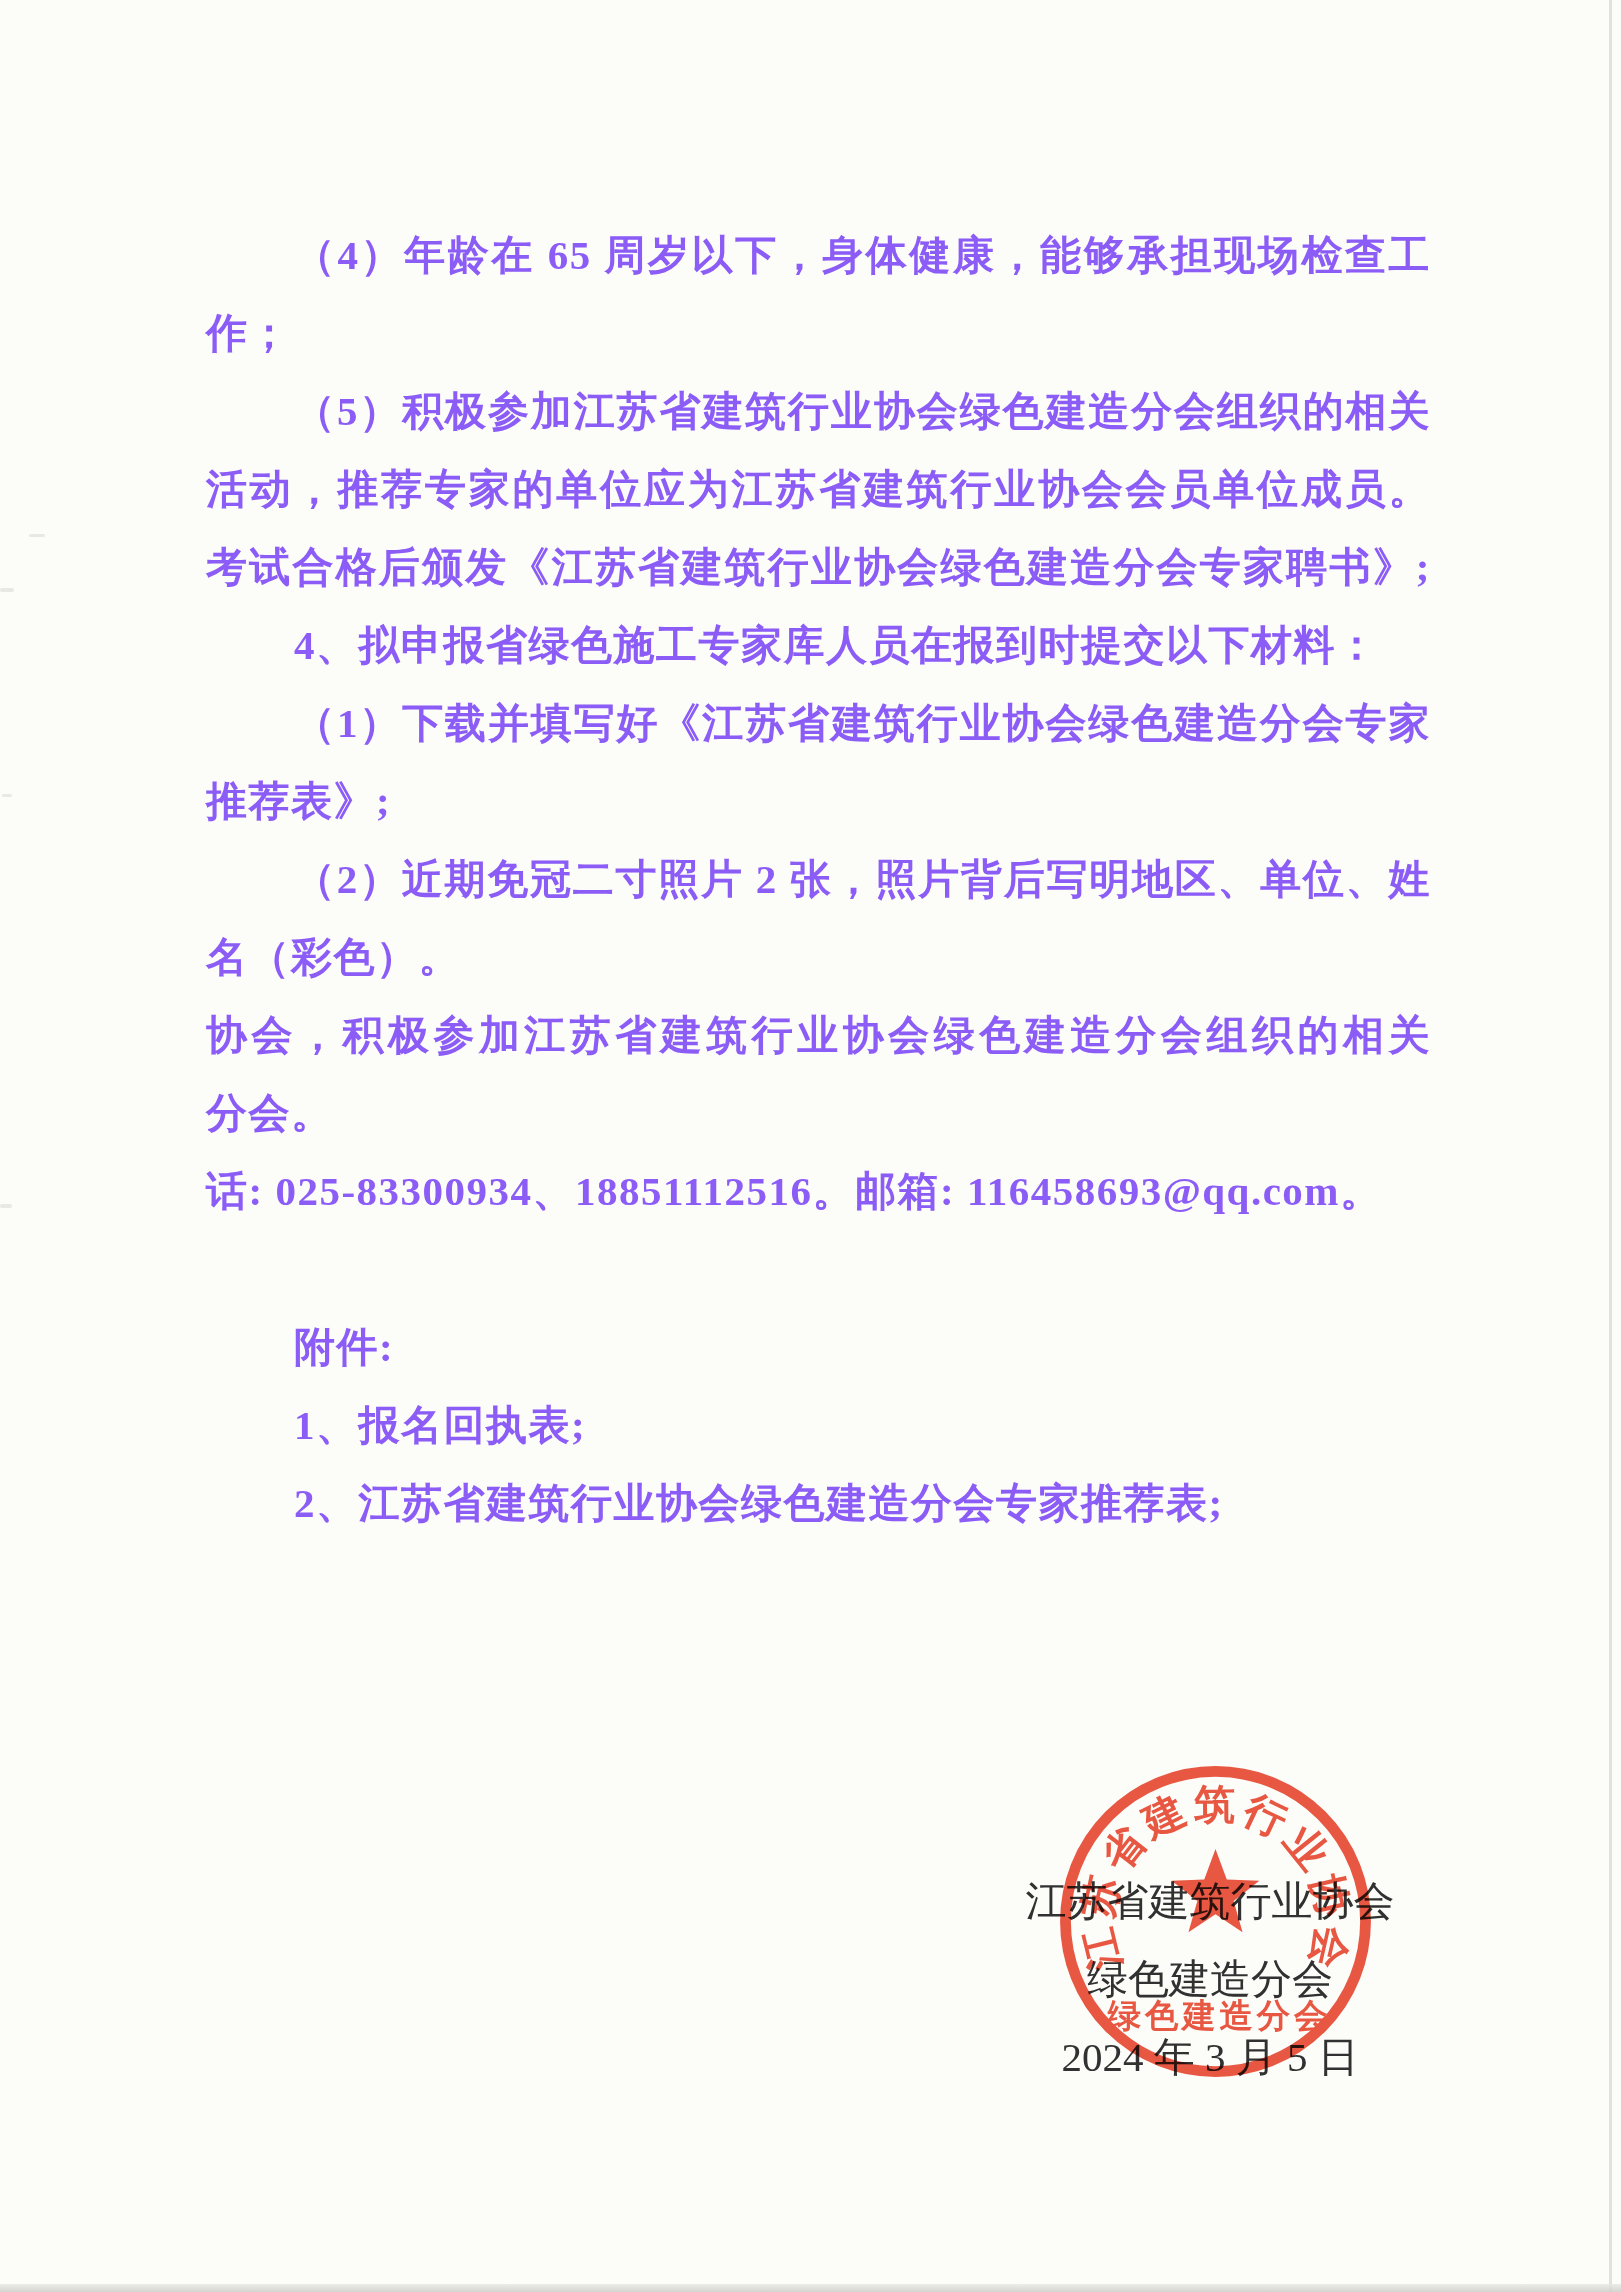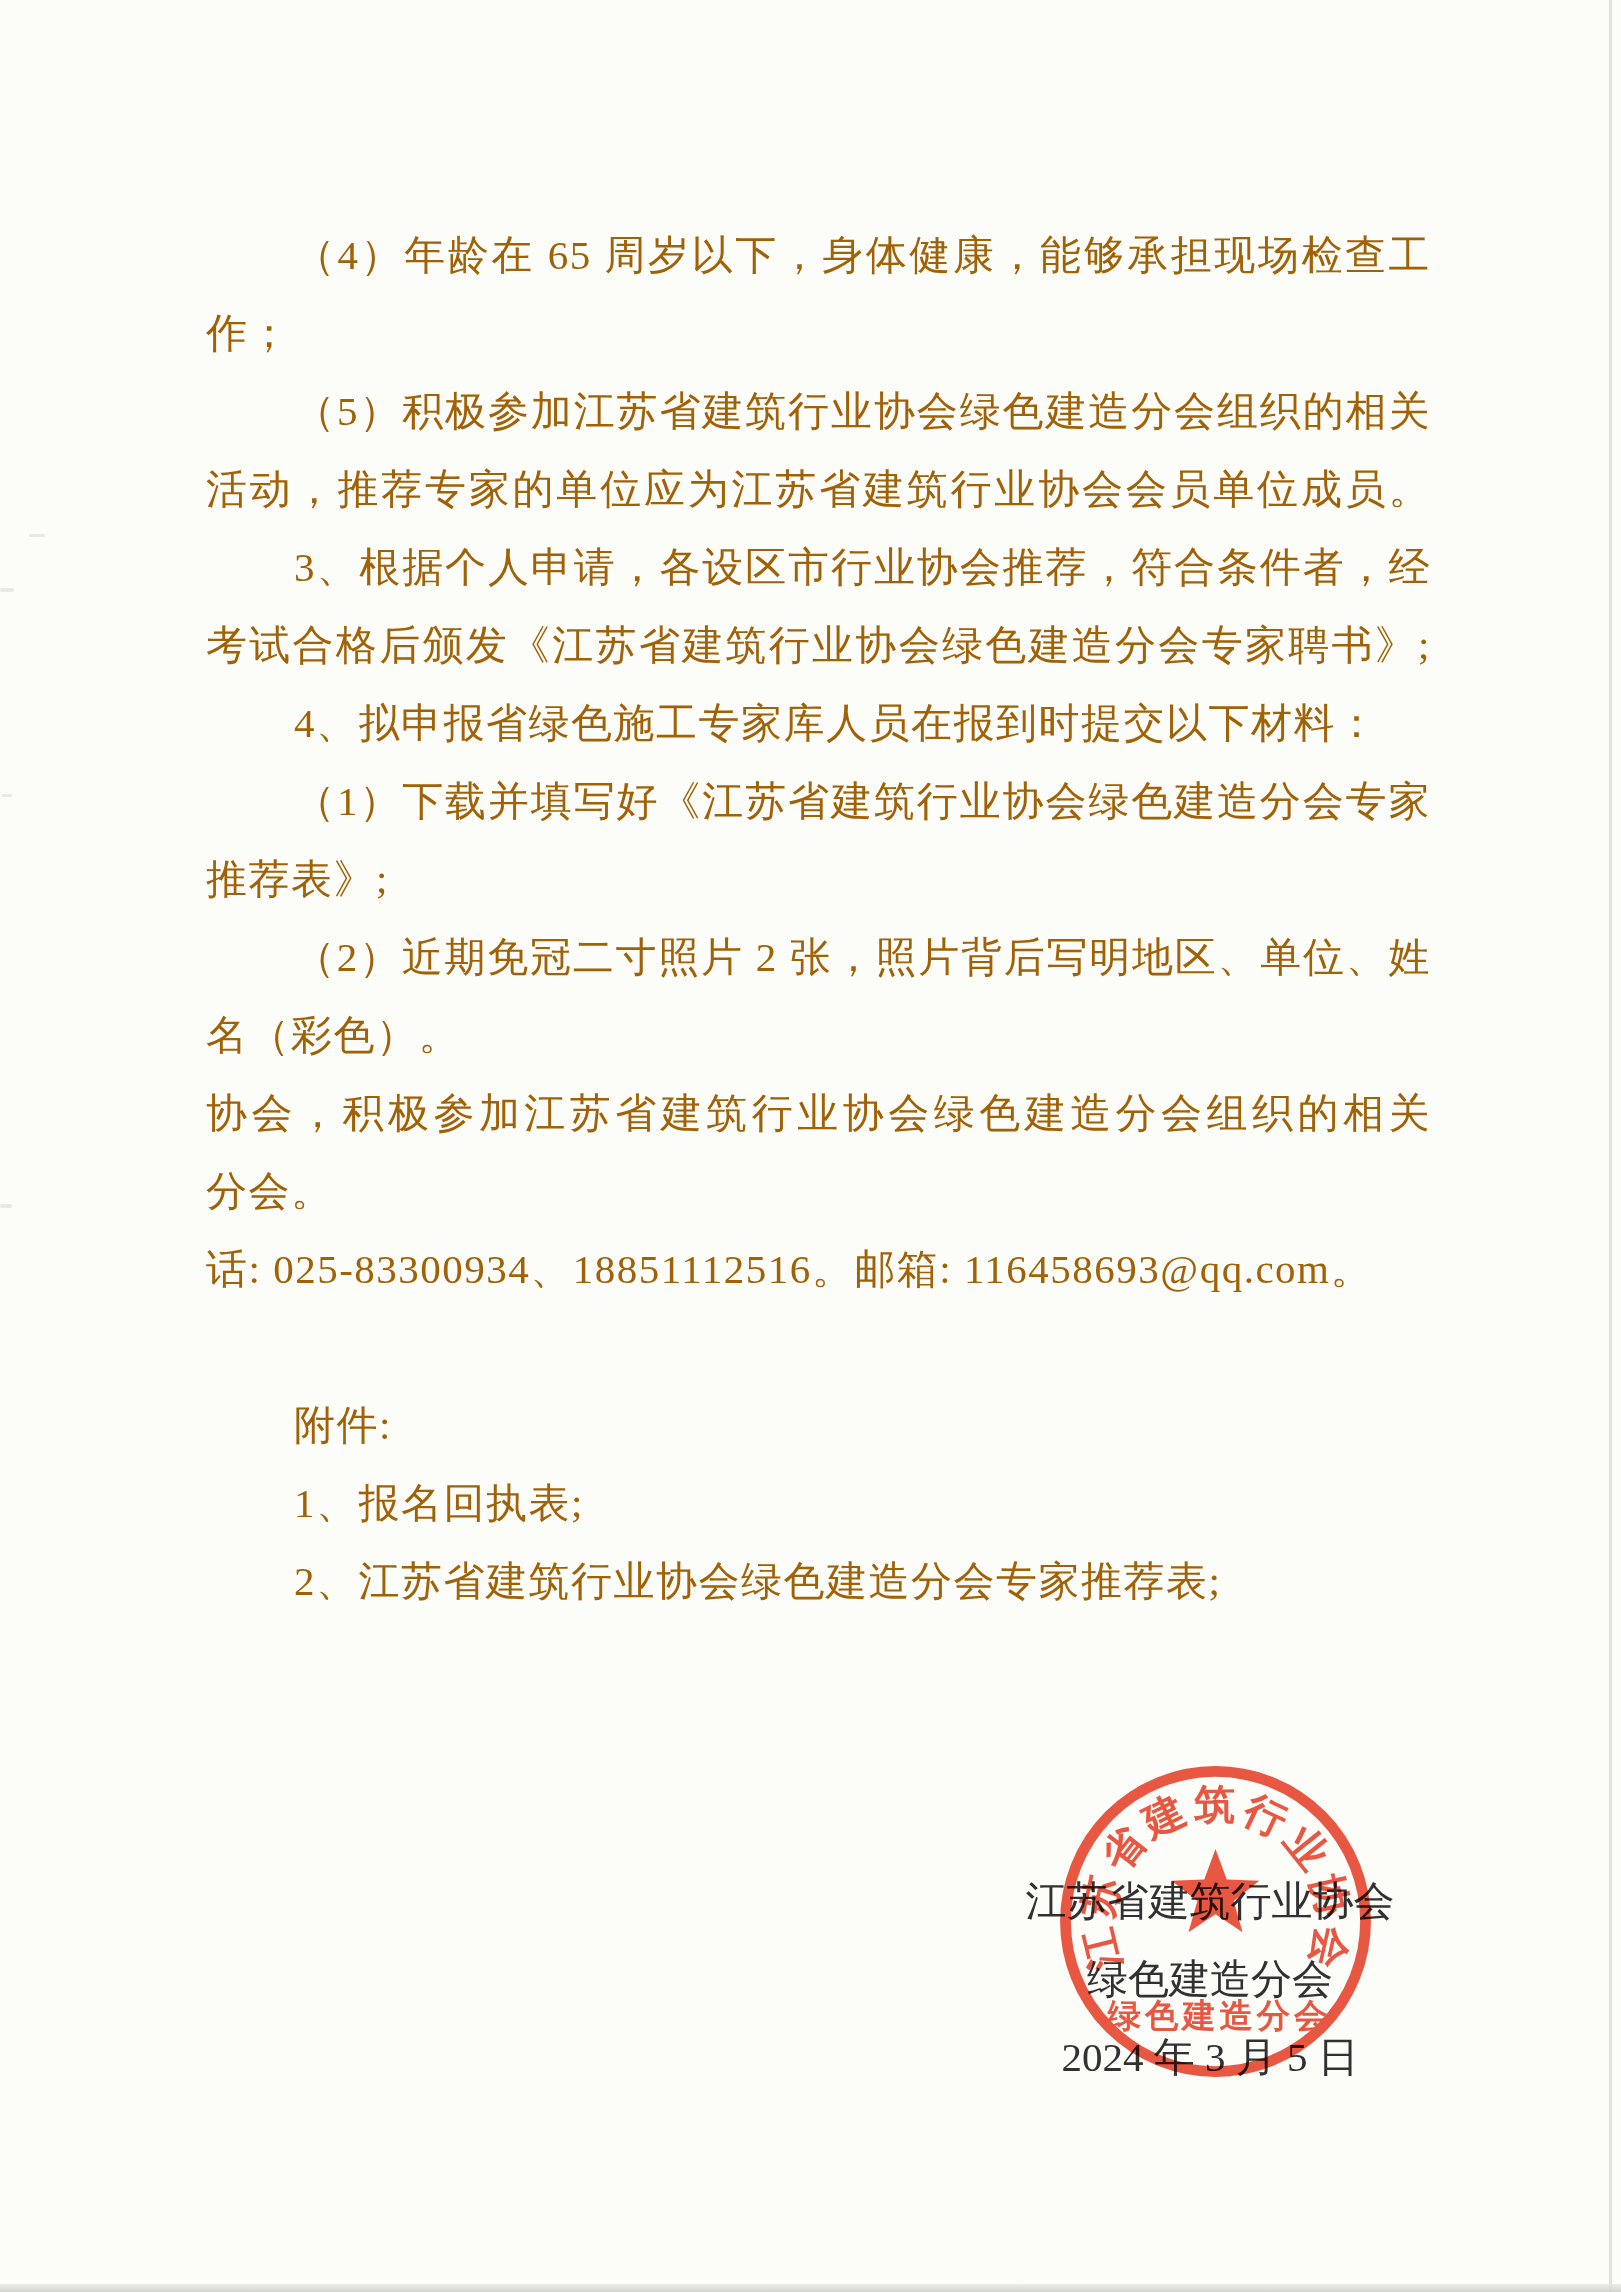--- a/index.html
+++ b/index.html
@@ -17,21 +17,22 @@
     left: 206px;
     top: 216px;
     width: 1225px;
   }
   .line {
     height: 78px;
     line-height: 78px;
     font-size: 41px;
     letter-spacing: 1.5px;
     white-space: nowrap;
-    color: #a16207;
+    color: #8b5cf6;
+    font-weight: bold;
   }
   .line.indent { padding-left: 88px; }
   .line.full {
     text-align: justify;
     text-align-last: justify;
   }
   .signature {
     position: absolute;
     left: 1014px;
     top: 1862px;
@@ -93,21 +94,20 @@
 </head>
 <body>
 
 <div class="page">
 
   <div class="body-text">
       <div class="line indent full">（4）年龄在 65 周岁以下，身体健康，能够承担现场检查工</div>
       <div class="line">作；</div>
       <div class="line indent full">（5）积极参加江苏省建筑行业协会绿色建造分会组织的相关</div>
       <div class="line full">活动，推荐专家的单位应为江苏省建筑行业协会会员单位成员。</div>
-      <div class="line indent full">3、根据个人申请，各设区市行业协会推荐，符合条件者，经</div>
       <div class="line full">考试合格后颁发《江苏省建筑行业协会绿色建造分会专家聘书》;</div>
       <div class="line indent">4、拟申报省绿色施工专家库人员在报到时提交以下材料：</div>
       <div class="line indent full">（1）下载并填写好《江苏省建筑行业协会绿色建造分会专家</div>
       <div class="line">推荐表》;</div>
       <div class="line indent full">（2）近期免冠二寸照片 2 张，照片背后写明地区、单位、姓</div>
       <div class="line">名（彩色）。</div>
       <div class="line full">协会，积极参加江苏省建筑行业协会绿色建造分会组织的相关</div>
       <div class="line">分会。</div>
       <div class="line">话: 025-83300934、18851112516。邮箱: 116458693@qq.com。</div>
       <div class="line"></div>

